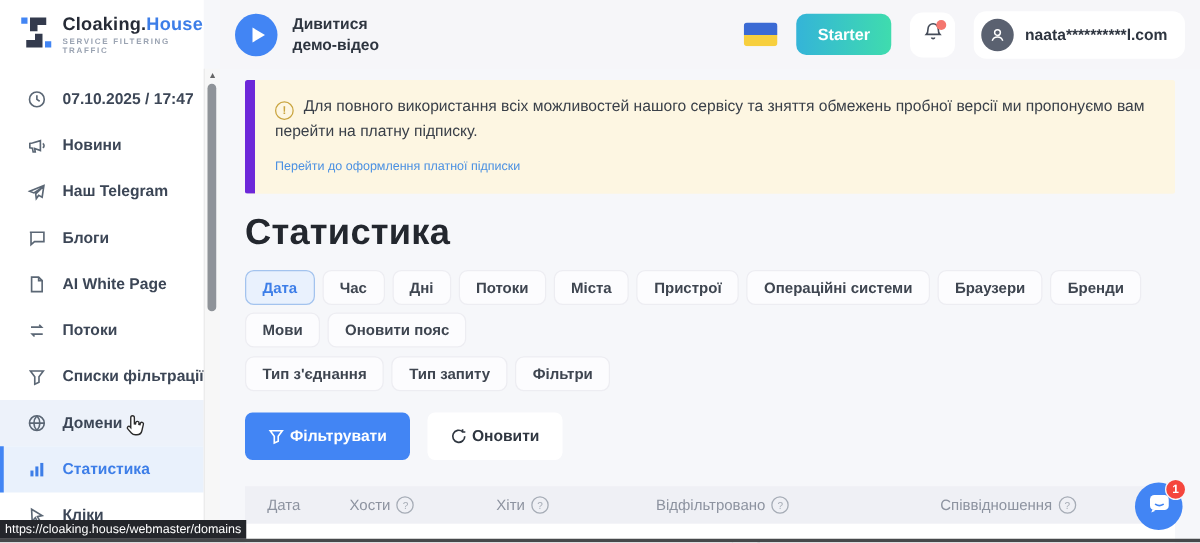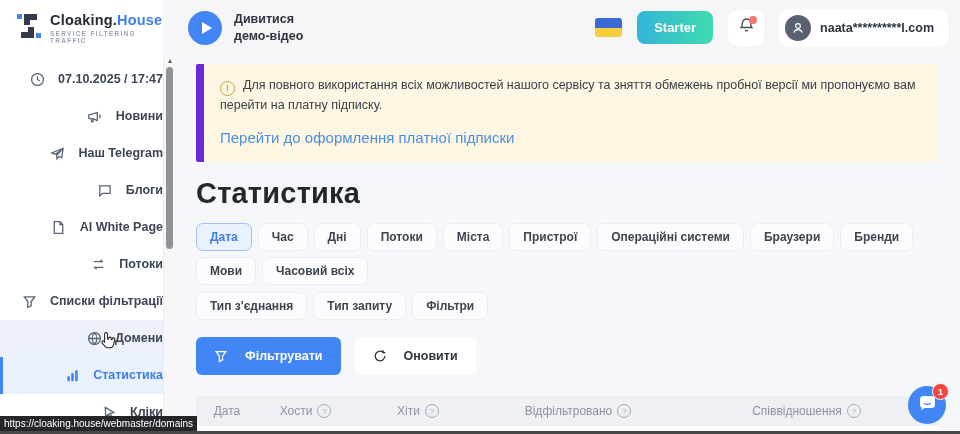--- a/index.html
+++ b/index.html
@@ -10,21 +10,21 @@
   .sidebar{position:absolute;left:0;top:0;width:163px;height:434px;background:#ffffff;z-index:3;}
   .logo-row{display:flex;align-items:flex-start;gap:8px;padding:13px 0 0 16px;}
   .logo-mark{width:26px;height:26px;flex:0 0 auto;}
   .brand{line-height:1.05;}
   .brand-name{font-size:14.5px;font-weight:800;color:#262b36;letter-spacing:.2px;}
   .brand-name .accent{color:#3d7ee8;}
   .brand-tagline{font-size:6.4px;letter-spacing:1.35px;color:#9aa3b2;font-weight:700;margin-top:3px;}
 
   .menu{margin-top:16px;}
   .menu-item{position:relative;height:37px;display:flex;align-items:center;gap:13px;
-             padding-left:21px;font-size:12.5px;font-weight:600;color:#3c4656;cursor:pointer;justify-content:flex-end;}
+             padding-left:21px;font-size:12.5px;font-weight:600;color:#3c4656;cursor:pointer;}
   .menu-item .mi-icon{width:16px;height:16px;display:flex;align-items:center;justify-content:center;color:#5b6775;}
   .menu-item.static{cursor:default;}
   .menu-item.hovered{background:#edf2fa;}
   .menu-item.active{background:#e9f1fc;border-left:3px solid #4285f4;padding-left:18px;color:#3d7ee8;}
   .menu-item.active .mi-icon{color:#3d7ee8;}
   .mi-icon svg{width:15px;height:15px;display:block;}
   .hand-cursor{position:absolute;left:100px;top:331px;width:17px;height:20px;z-index:6;}
 
   
   .side-scrollbar{position:absolute;left:163px;top:55px;width:12px;height:379px;background:#f7f7f7;
@@ -52,31 +52,31 @@
   .avatar{width:26px;height:26px;border-radius:50%;background:#5a6170;display:flex;align-items:center;justify-content:center;}
   .account-email{font-size:12.5px;font-weight:700;color:#2e3540;}
 
   
   .content{position:absolute;left:176px;top:55px;right:0;bottom:0;padding:9px 20px 0 20px;box-sizing:border-box;}
   .banner{background:#fdf6e2;border-left:8px solid #6d28d9;padding:12px 16px 13px 16px;border-radius:2px;
           font-size:12.5px;color:#3a4049;line-height:1.55;}
   .banner-text{max-width:710px;}
   .warn-ico{display:inline-flex;width:13px;height:13px;border:1.5px solid #c9a43e;border-radius:50%;color:#c9a43e;
             font-size:9px;font-weight:800;align-items:center;justify-content:center;margin-right:8px;vertical-align:-2px;}
-  .banner-link{display:inline-block;margin-top:10px;color:#4a90e2;font-size:15px;text-decoration:none;cursor:pointer;}
+  .banner-link{display:inline-block;margin-top:10px;color:#4a90e2;font-size:10px;text-decoration:none;cursor:pointer;}
 
   .page-title{font-size:29px;font-weight:800;color:#23272e;margin:15px 0 13px;letter-spacing:.2px;}
 
   .tabs-row{display:flex;flex-wrap:wrap;gap:6px;margin-bottom:7px;}
   .tab{padding:6px 13px;background:#fcfcfe;border:1px solid #ededf2;border-radius:7px;font-size:12px;
        color:#3e4550;font-weight:600;cursor:pointer;font-family:inherit;}
   .tab.active{background:#e9f1fd;border-color:#a3c3ee;color:#3d7ee8;}
 
   .actions-row{display:flex;gap:14px;margin-top:17px;}
-  .btn{display:flex;align-items:center;gap:17px;border:none;border-radius:6px;padding:1px 18px;height:38px;
+  .btn{display:flex;align-items:center;gap:4px;border:none;border-radius:6px;padding:1px 18px;height:38px;
        font-size:12.5px;font-weight:700;cursor:pointer;font-family:inherit;}
   .btn-filter{background:#4285f4;color:#fff;}
   .btn-refresh{background:#fff;color:#2f3640;}
   .btn svg{width:14px;height:14px;display:block;}
 
   .table{margin-top:21px;}
   .thead{display:grid;grid-template-columns:62px 95px 130px 190px 1fr;background:#eff0f5;height:30px;
          align-items:center;font-size:12px;color:#8d93a0;}
   .th{display:flex;align-items:center;justify-content:center;gap:5px;}
   .help-ico{width:12px;height:12px;border:1px solid #a6acb6;border-radius:50%;font-size:8px;color:#a6acb6;
@@ -266,21 +266,21 @@
       <button class="tab active">Дата</button>
       <button class="tab">Час</button>
       <button class="tab">Дні</button>
       <button class="tab">Потоки</button>
       <button class="tab">Міста</button>
       <button class="tab">Пристрої</button>
       <button class="tab">Операційні системи</button>
       <button class="tab">Браузери</button>
       <button class="tab">Бренди</button>
       <button class="tab">Мови</button>
-      <button class="tab">Часовий всіх</button>
+      <button class="tab">Оновити пояс</button>
     </div>
     <div class="tabs-row">
       <button class="tab">Тип з'єднання</button>
       <button class="tab">Тип запиту</button>
       <button class="tab">Фільтри</button>
     </div>
 
     <div class="actions-row">
       <button class="btn btn-filter">
         <svg viewBox="0 0 16 16" fill="none" stroke="#fff" stroke-width="1.5">

